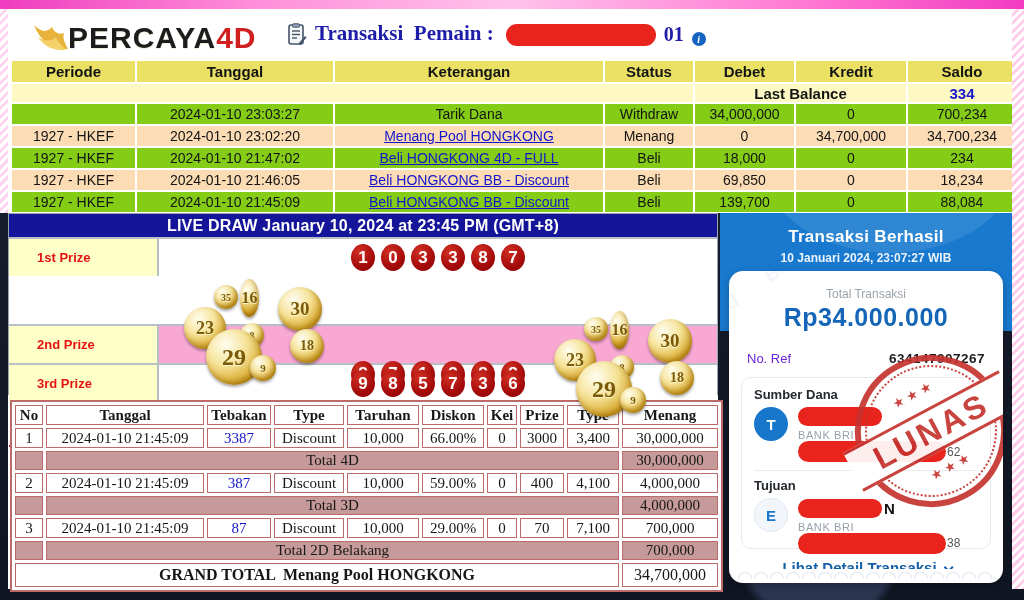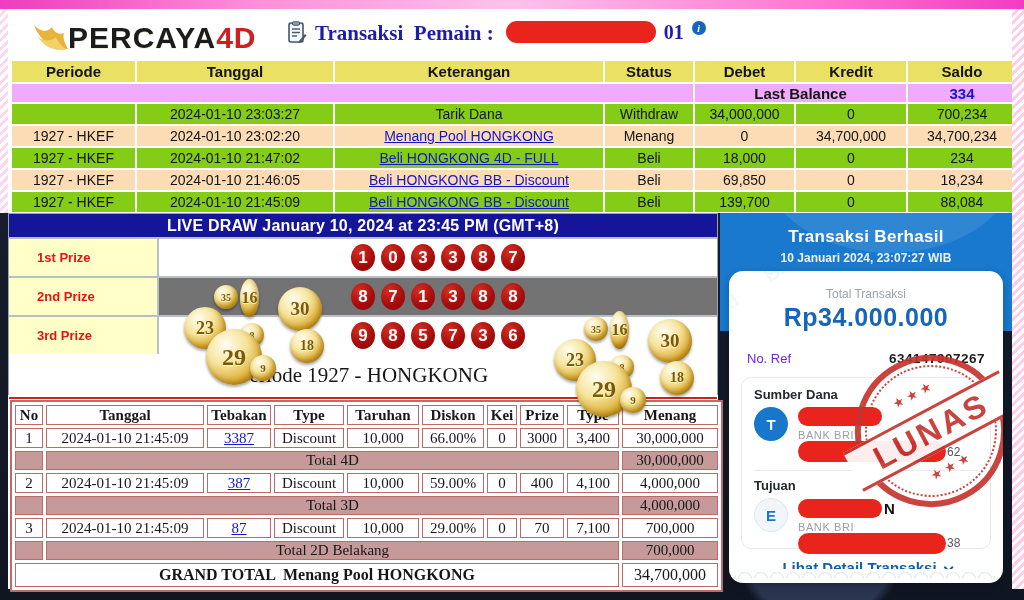--- a/index.html
+++ b/index.html
@@ -25,53 +25,53 @@
   .receipt { position:absolute; left:720px; top:213px; width:292px; height:376px; z-index:2; }
 
   
   .logo { position:absolute; left:22px; top:10px; display:flex; align-items:center; }
   .logo svg { margin-right:-4px; }
   .logo .brand { font-size:30px; font-weight:bold; letter-spacing:1px; color:#1c1c1c;
     font-family:"Liberation Sans",sans-serif; text-shadow:0 1px 0 #caa84a33; }
   .logo .brand-suffix { font-size:30px; font-weight:bold; color:#cf1f1f; letter-spacing:1px; }
 
   
-  .page-title { position:absolute; left:280px; top:12px; display:flex; align-items:flex-start; gap:8px; }
+  .page-title { position:absolute; left:280px; top:12px; display:flex; align-items:flex-end; gap:8px; }
   .page-title .title-text { font-family:"Liberation Serif",serif; font-weight:bold; font-size:21px;
     color:#1d1da8; white-space:pre; }
   .redact { display:inline-block; background:#e8241c; border-radius:12px; }
   .player-pill { width:150px; height:22px; margin-left:4px; }
   .player-suffix { font-family:"Liberation Serif",serif; font-weight:bold; font-size:20px; color:#1d1da8; }
   .info-icon { width:14px; height:14px; border-radius:50%; background:#1565c0; color:#fff;
     font-size:10px; font-weight:bold; font-family:"Liberation Serif",serif; font-style:italic;
     display:flex; align-items:center; justify-content:center; }
 
   
   table.txn { position:absolute; left:2px; top:50px; width:1000px; border-spacing:2px; table-layout:fixed; }
   table.txn td { text-align:center; vertical-align:middle; font-size:14px; color:#141414; overflow:hidden; white-space:nowrap; }
   table.txn tr.head td { background:#e9e064; font-weight:bold; font-size:15px; height:21px; }
-  table.txn tr.lastbal td { background:#f0abfc; height:18px; font-weight:bold; font-size:15px; }
+  table.txn tr.lastbal td { background:#fef9c3; height:18px; font-weight:bold; font-size:15px; }
   table.txn tr.lastbal .lb-val { color:#1515cc; }
   table.txn tr.data td { height:20px; }
   table.txn tr.even td { background:#84cc16; }
   table.txn tr.odd td { background:#fcdcb4; }
   .t-link { color:#1515cc; text-decoration:underline; cursor:pointer; }
   .t-status { color:#e01010; }
   .t-num { color:#1515cc; }
 
   
   .livedraw { position:absolute; left:0; top:0; width:710px; height:182px; border:1px solid #9aa4ae; border-bottom:none; }
   .ld-title { height:23px; background:#15159a; color:#ffffff; font-weight:bold; font-size:16px;
     display:flex; align-items:center; justify-content:center; letter-spacing:.2px; }
   .ld-row { display:flex; height:39px; border-top:2px solid #b9bfc6; }
   .ld-row:first-of-type { border-top:none; }
   .ld-label { width:150px; background:#ffffc8; color:#e51212; font-weight:bold; font-size:13px;
     display:flex; align-items:center; padding-left:28px; border-right:2px solid #b9bfc6; }
   .ld-digits { flex:1; display:flex; align-items:center; justify-content:center; }
-  .ld-row.alt .ld-digits, .ld-row.alt { background:#737373; }
+  .ld-row.alt .ld-digits, .ld-row.alt { background:#f9a8d4;margin-top:48px; }
   .digit { width:24px; height:27px; border-radius:50%; margin:0 3px; color:#fff; font-weight:bold;
     font-size:17px; display:flex; align-items:center; justify-content:center;
     background:radial-gradient(circle at 35% 28%, #d13023 0%, #a50b0b 60%, #8c0404 100%); }
   .periode-caption { text-align:center; font-family:"Liberation Serif",serif; font-size:21px;
     color:#161616; margin-top:9px; }
   .red-line { height:2px; background:#cc2222; margin-top:9px; }
 
   
   .cluster { position:absolute; width:160px; height:115px; z-index:5; pointer-events:none;margin-top:41px; }
   .cluster.left { left:175px; top:24px; }
@@ -91,21 +91,21 @@
 
   
   table.bets { position:absolute; left:2px; top:187px; width:706px; border:2px solid #bd6a6a;
     border-spacing:3px; table-layout:fixed; font-family:"Liberation Serif",serif; background:#fff; }
   table.bets td { border:1px solid #bd6a6a; text-align:center; vertical-align:middle; font-size:15px;
     color:#171717; height:20px; overflow:hidden; white-space:nowrap; background:#fff; }
   table.bets tr.bhead td { font-weight:bold; }
   table.bets tr.btotal td { background:#c69a9a; height:19px; }
   table.bets tr.bgrand td { height:24px; font-size:16px; }
   table.bets .bold { font-weight:bold; white-space:pre; }
-  .b-link { color:#1515cc; text-decoration:underline; cursor:pointer; }
+  .b-link { color:#1515cc; cursor:pointer; }
 
   
   .r-blue { position:absolute; left:0; top:0; width:292px; height:118px; background:#1879ce; overflow:hidden; }
   .r-blue::before { content:""; position:absolute; left:40px; top:-150px; width:260px; height:190px;
     border-radius:50%; background:rgba(255,255,255,.10); }
   .r-title { position:absolute; left:0; top:14px; width:100%; text-align:center; color:#fff;
     font-weight:bold; font-size:17px; letter-spacing:.3px; }
   .r-sub { position:absolute; left:0; top:38px; width:100%; text-align:center; color:#eaf3fc;
     font-weight:bold; font-size:12px; }
   .r-card { position:absolute; left:9px; top:58px; width:274px; height:312px; background:#ffffff;

